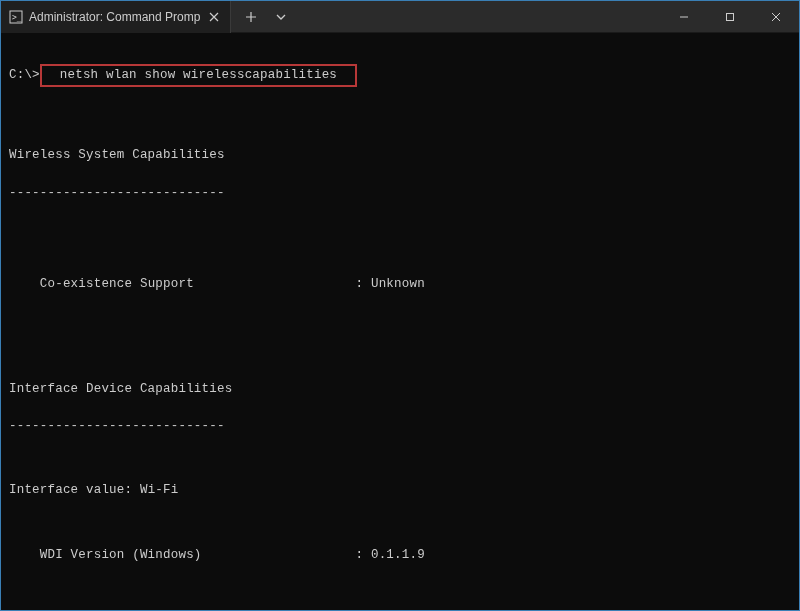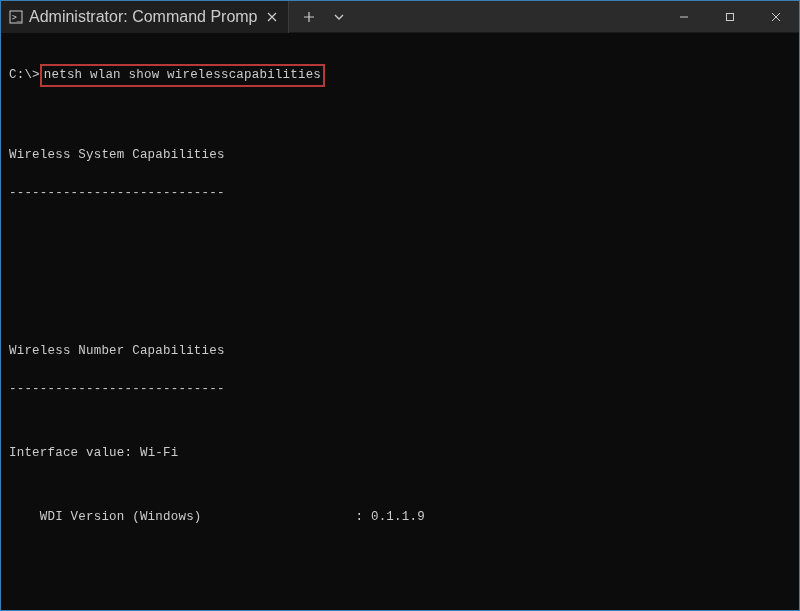--- a/index.html
+++ b/index.html
@@ -33,21 +33,21 @@
     .tab-icon {
       width: 14px;
       height: 14px;
       display: flex;
       align-items: center;
       justify-content: center;
     }
     .tab-title {
       color: #cccccc;
       font-family: 'Segoe UI', sans-serif;
-      font-size: 16px;
+      font-size: 12px;
       white-space: nowrap;
       overflow: hidden;
       text-overflow: ellipsis;
       flex: 1;
     }
     .tab-close {
       width: 16px;
       height: 16px;
       display: flex;
       align-items: center;
@@ -90,21 +90,21 @@
       white-space: pre;
       font-size: 12.5px;
       letter-spacing: 0.2px;
     }
     .prompt-line {
       display: flex;
       align-items: baseline;
     }
     .command-highlight {
       border: 2px solid #b83838;
-      padding: 0 2px;
+      padding: 0 18px;
       display: inline-block;
     }
     .divider {
       color: #cccccc;
     }
     .section-header {
       margin-top: 14px;
     }
     .spacer { height: 8px; }
   </style>
@@ -157,21 +157,22 @@
   </div>
 </div>
 
 <div class="terminal">
 <div class="prompt-line"><span>C:\&gt;</span><span class="command-highlight">netsh wlan show wirelesscapabilities</span></div>
 <div class="spacer"></div>
 <div class="section-header">Wireless System Capabilities</div>
 <div class="divider">----------------------------</div>
 <div class="spacer"></div>
 <div class="spacer"></div>
+<div>    <span>Co-existence Support                     : Unknown</span></div>
 <div class="spacer"></div>
 <div class="spacer"></div>
-<div class="section-header">Wireless Number Capabilities</div>
+<div class="section-header">Interface Device Capabilities</div>
 <div class="divider">----------------------------</div>
 <div class="spacer"></div>
 <div><span>Interface value:</span> <span>Wi-Fi</span></div>
 <div class="spacer"></div>
 <div id="kv-rows"><div>    WDI Version (Windows)                    : 0.1.1.9</div></div>
 </div>
 
 </body></html>

